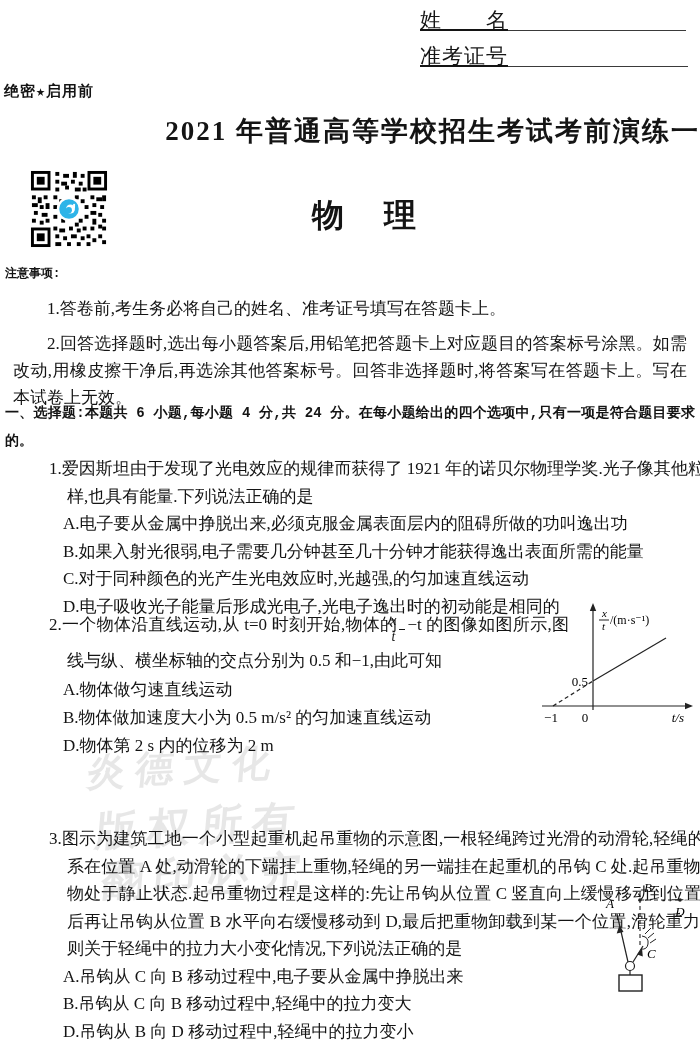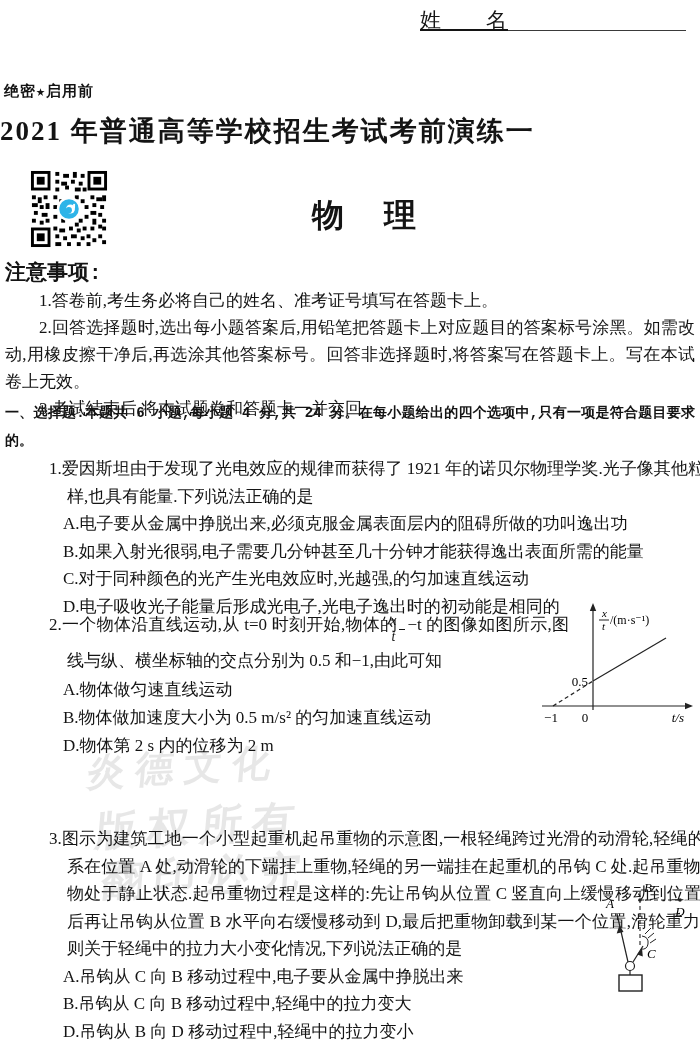--- a/index.html
+++ b/index.html
@@ -8,29 +8,29 @@
     font-family:"Liberation Serif","DejaVu Serif",serif;color:#141414;overflow:hidden;
   }
   .hei{font-family:Liberation Mono, monospace;font-weight:700;}
   
   .fill-row{position:absolute;left:420px;width:272px;font-size:21px;text-decoration:underline;}
   .fill-row .lbl{letter-spacing:1px;}
   .fill-line{display:inline-block;border-bottom:1.5px solid #3a3a3a;height:21px;vertical-align:-4px;}
   .row-name{top:6px;}
   .row-adm{top:42px;}
   .secrecy{position:absolute;left:4px;top:82px;font-size:15px;letter-spacing:1px;}
-  .exam-title{position:absolute;left:0;top:113px;width:100%;text-align:left;margin:0;
+  .exam-title{position:absolute;left:0;top:113px;width:100%;text-align:right;margin:0;
     font-size:27px;font-weight:600;letter-spacing:2px;}
   .qr{position:absolute;left:30px;top:170px;}
   .subject{position:absolute;left:0;top:178px;width:100%;text-align:center;margin:16px;
     font-size:32px;font-weight:600;letter-spacing:4px;}
   
   .notice{position:absolute;left:5px;top:261px;width:690px;font-size:17px;line-height:27px;}
-  .notice-title{font-size:21px;line-height:26px;}
-  .notice-item{margin:0;text-indent:2em;text-align:justify;}
+  .notice-title{font-size:12px;line-height:26px;}
+  .notice-item{margin:8px;text-indent:2em;text-align:justify;}
   
   .section-header{position:absolute;left:5px;top:400px;width:690px;
     font-size:14px;line-height:27.5px;text-align:justify;}
   
   .q{position:absolute;left:5px;width:690px;font-size:17px;line-height:27.5px;margin-left:44px;}
   .q1{top:455px;}
   .q2{top:609px;}
   .q3{top:825px;}
   .stem{margin:0;padding-left:18px;text-indent:-18px;text-align:justify;}
   .q2 .stem{padding-right:170px;line-height:31px;}
@@ -55,20 +55,23 @@
 <body>
 
 <div class="page">
 
   <div class="watermark wm1">炎德文化</div>
   <div class="watermark wm2">版权所有</div>
   <div class="watermark wm3">翻印必究</div>
 
   <div class="fill-row row-name">
     <span class="lbl">姓　　名</span><span class="fill-line" style="width:178px"></span>
+  </div>
+  <div class="fill-row row-adm">
+    <span class="lbl">准考证号</span><span class="fill-line" style="width:180px"></span>
   </div>
 
   <div class="secrecy hei">绝密★启用前</div>
   <h1 class="exam-title">2021 年普通高等学校招生考试考前演练一</h1>
 
   <svg class="qr" width="78" height="78" viewBox="0 0 80 80">
     <rect x="0" y="0" width="80" height="80" fill="#fff"></rect>
     <g fill="#000">
       <rect x="1" y="1" width="20" height="20"></rect>
         <rect x="4" y="4" width="14" height="14" fill="#fff"></rect>
@@ -155,21 +158,20 @@
       <rect x="44.2" y="34.5" width="2" height="5" rx="1" fill="#fff"></rect>
     </g>
   </svg>
 
   <h2 class="subject">物　理</h2>
 
   <div class="notice">
     <div class="notice-title hei">注意事项:</div>
     <p class="notice-item">1.答卷前,考生务必将自己的姓名、准考证号填写在答题卡上。</p>
     <p class="notice-item">2.回答选择题时,选出每小题答案后,用铅笔把答题卡上对应题目的答案标号涂黑。如需改动,用橡皮擦干净后,再选涂其他答案标号。回答非选择题时,将答案写在答题卡上。写在本试卷上无效。</p>
-    <p class="notice-item">3.考试结束后,将本试题卷和答题卡一并交回。</p>
   </div>
 
   <div class="section-header hei">一、选择题:本题共 6 小题,每小题 4 分,共 24 分。在每小题给出的四个选项中,只有一项是符合题目要求的。</div>
 
   <div class="q q1">
     <p class="stem">1.爱因斯坦由于发现了光电效应的规律而获得了 1921 年的诺贝尔物理学奖.光子像其他粒子一样,也具有能量.下列说法正确的是</p>
     <p class="opt">A.电子要从金属中挣脱出来,必须克服金属表面层内的阻碍所做的功叫逸出功</p>
     <p class="opt">B.如果入射光很弱,电子需要几分钟甚至几十分钟才能获得逸出表面所需的能量</p>
     <p class="opt">C.对于同种颜色的光产生光电效应时,光越强,的匀加速直线运动</p>
     <p class="opt">D.电子吸收光子能量后形成光电子,光电子逸出时的初动能是相同的</p>

